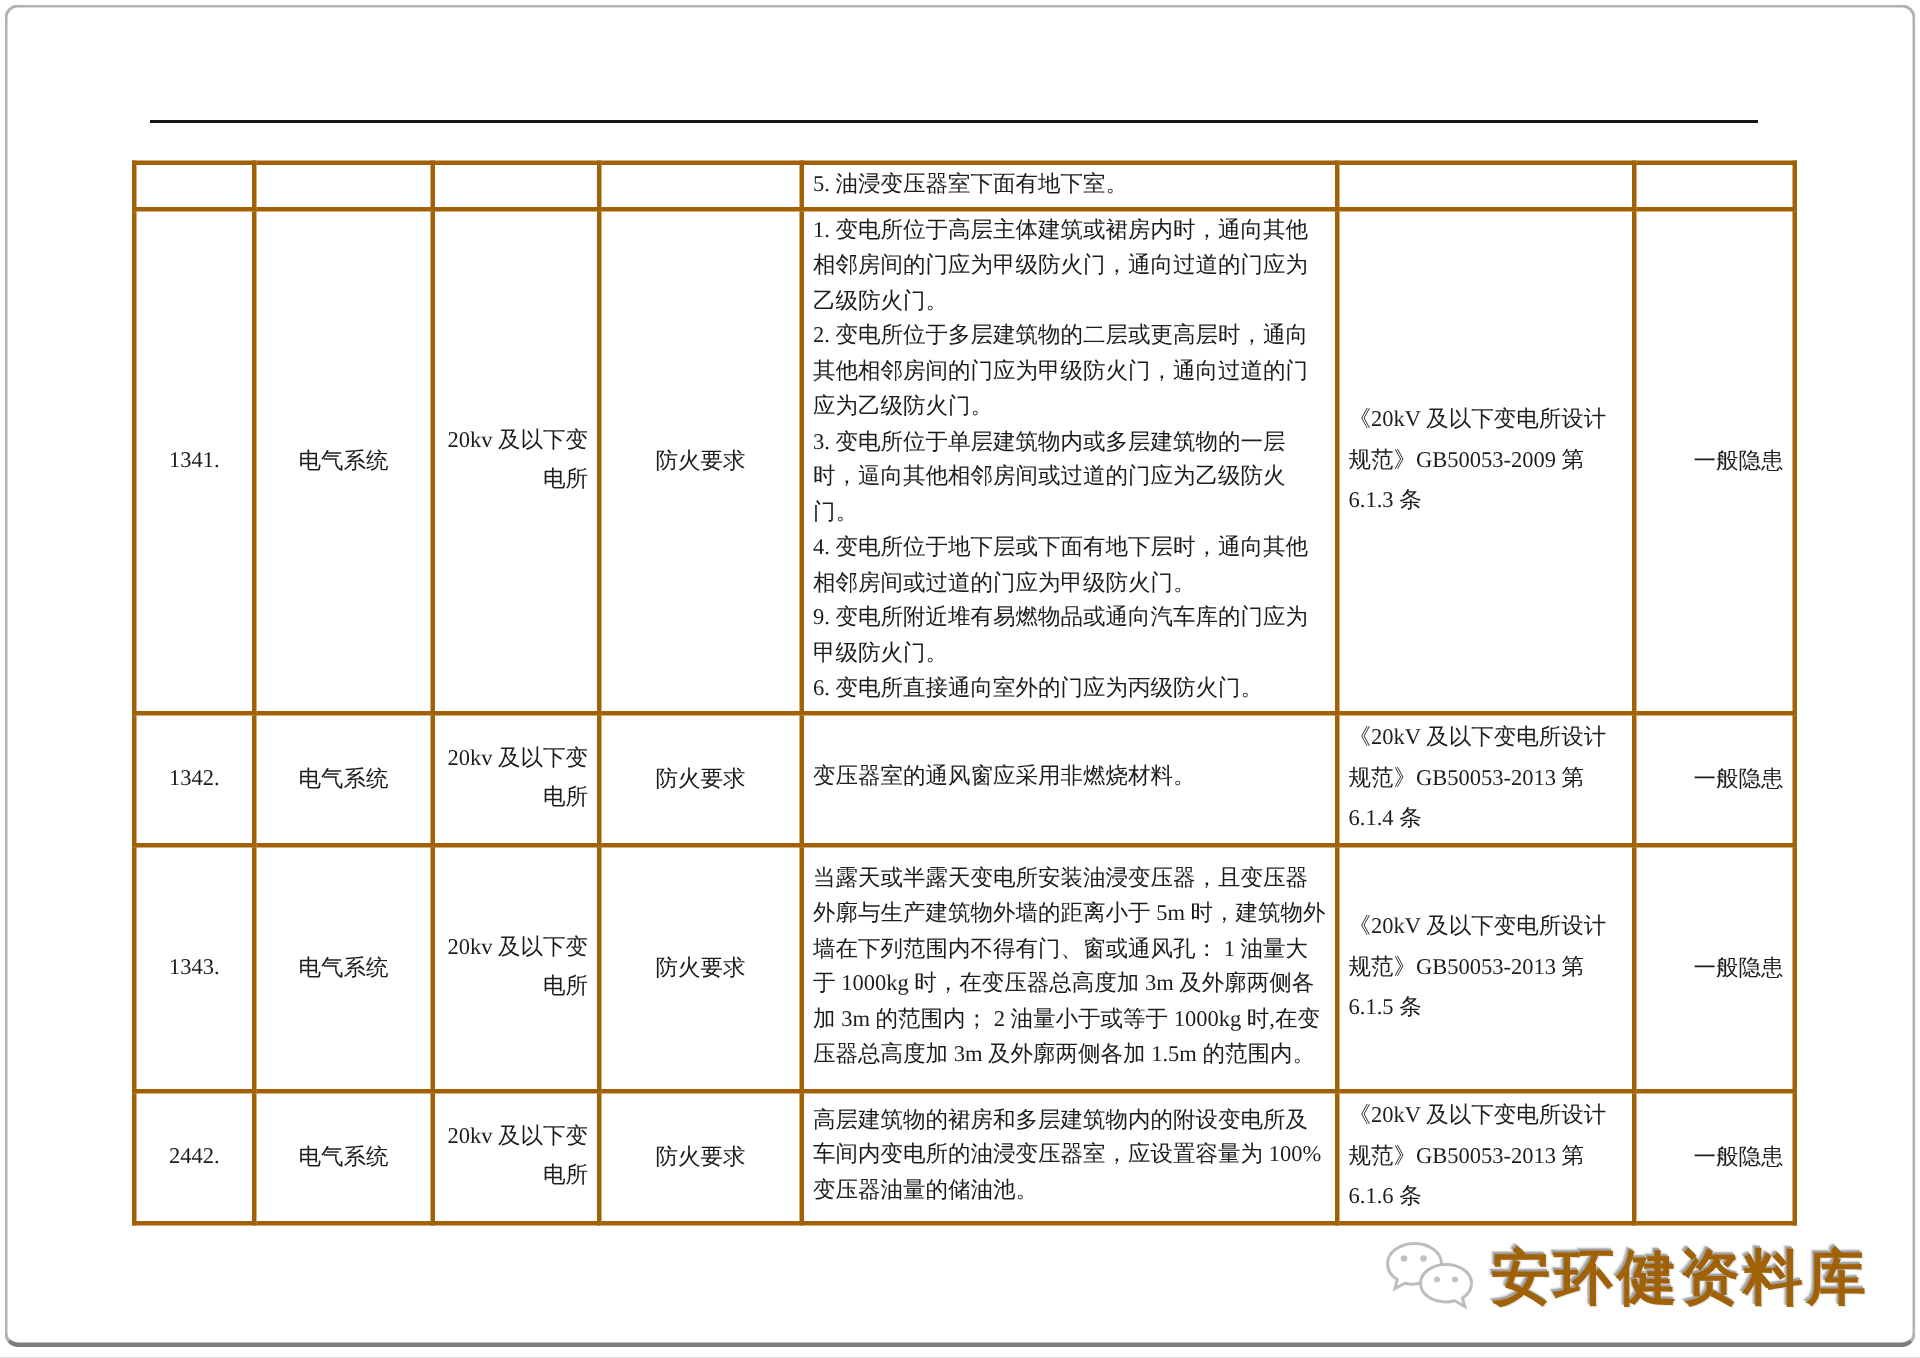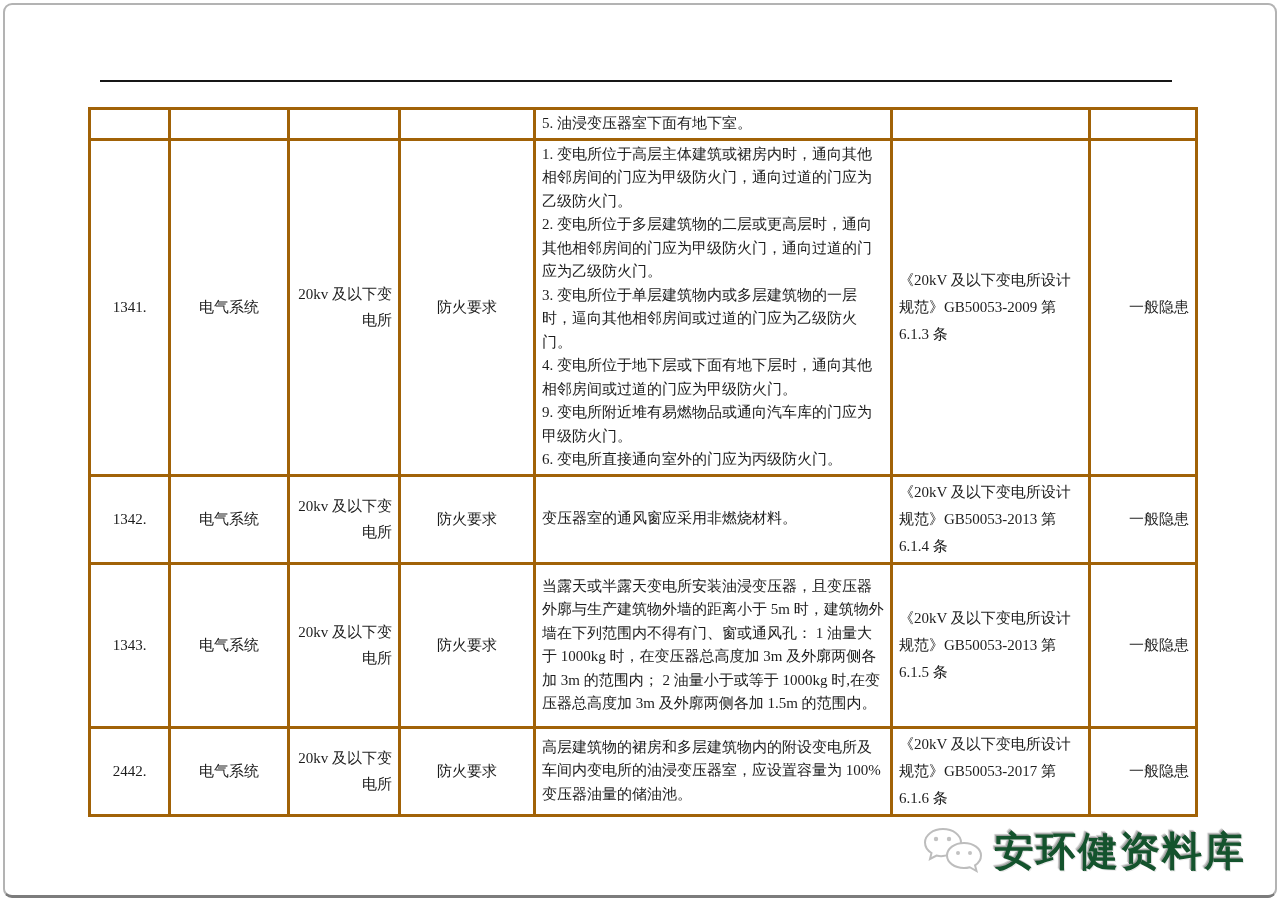--- a/index.html
+++ b/index.html
@@ -59,21 +59,21 @@
   td.col-level{ text-align:right; padding-left:11px; }
   
   .watermark{
     position:absolute;
     right:34px; bottom:26px;
     display:flex; align-items:center; gap:10px;
   }
   .watermark-text{
     font-size:40px;
     letter-spacing:2px;
-    color:#14532d;
+    color:#a16207;
     text-shadow:-1px -1px 0 #9f9f9f, 1px 1px 0 #e8e8e8, -2px -2px 1px #c4c4c4;
     font-weight:bold;
   }
   .wechat-icon svg{ display:block; }
 </style>
 </head>
 <body>
 
 <div class="page-border"></div>
 
@@ -140,21 +140,21 @@
         <td class="col-level">一般隐患</td>
       </tr>
       <tr>
         <td class="col-serial">2442.</td>
         <td class="col-system">电气系统</td>
         <td class="col-facility">20kv 及以下变电所</td>
         <td class="col-item">防火要求</td>
         <td class="col-requirement">
           <div class="para"> 高层建筑物的裙房和多层建筑物内的附设变电所及车间内变电所的油浸变压器室，应设置容量为 100%变压器油量的储油池。</div>
         </td>
-        <td class="col-basis">《20kV 及以下变电所设计规范》GB50053-2017 第 6.1.6 条</td>
+        <td class="col-basis">《20kV 及以下变电所设计规范》GB50053-2013 第 6.1.6 条</td>
         <td class="col-level">一般隐患</td>
       </tr>
     </tbody>
 </table>
 
 <div class="watermark">
   <span class="wechat-icon">
     <svg width="62" height="52" viewBox="0 0 62 52">
 
       <g fill="#ffffff" stroke="#bdbdbd" stroke-width="2">

